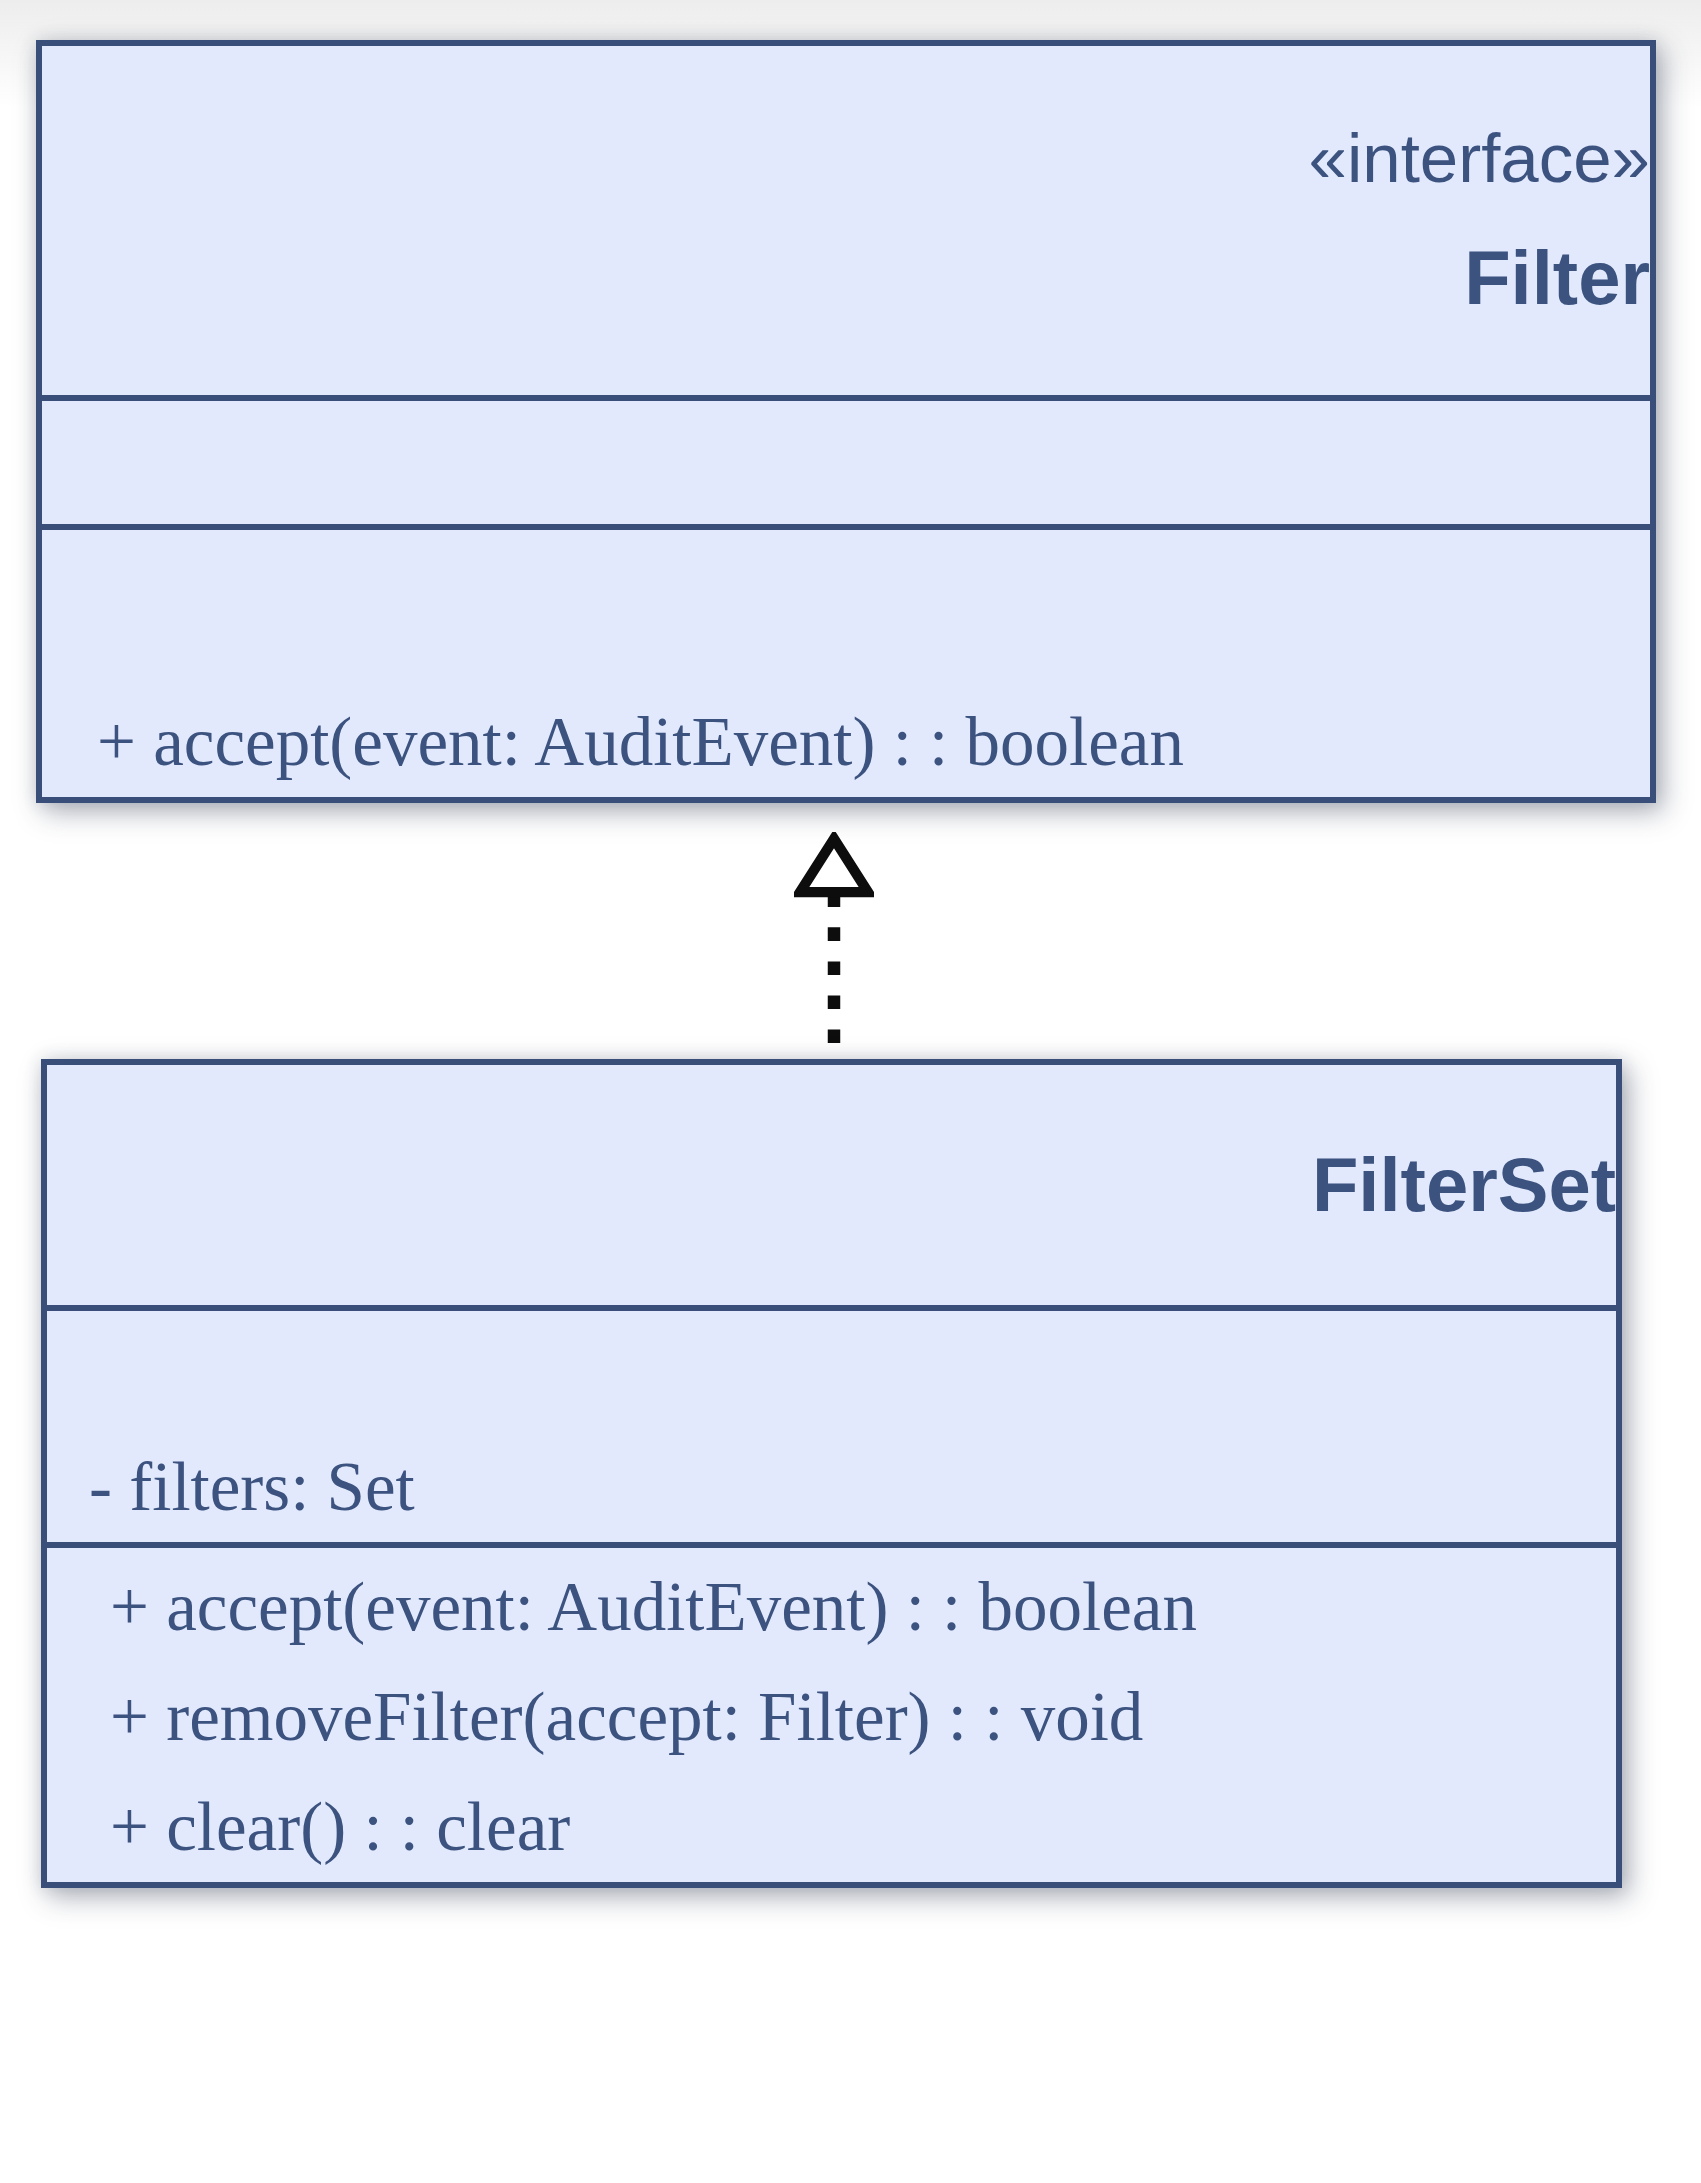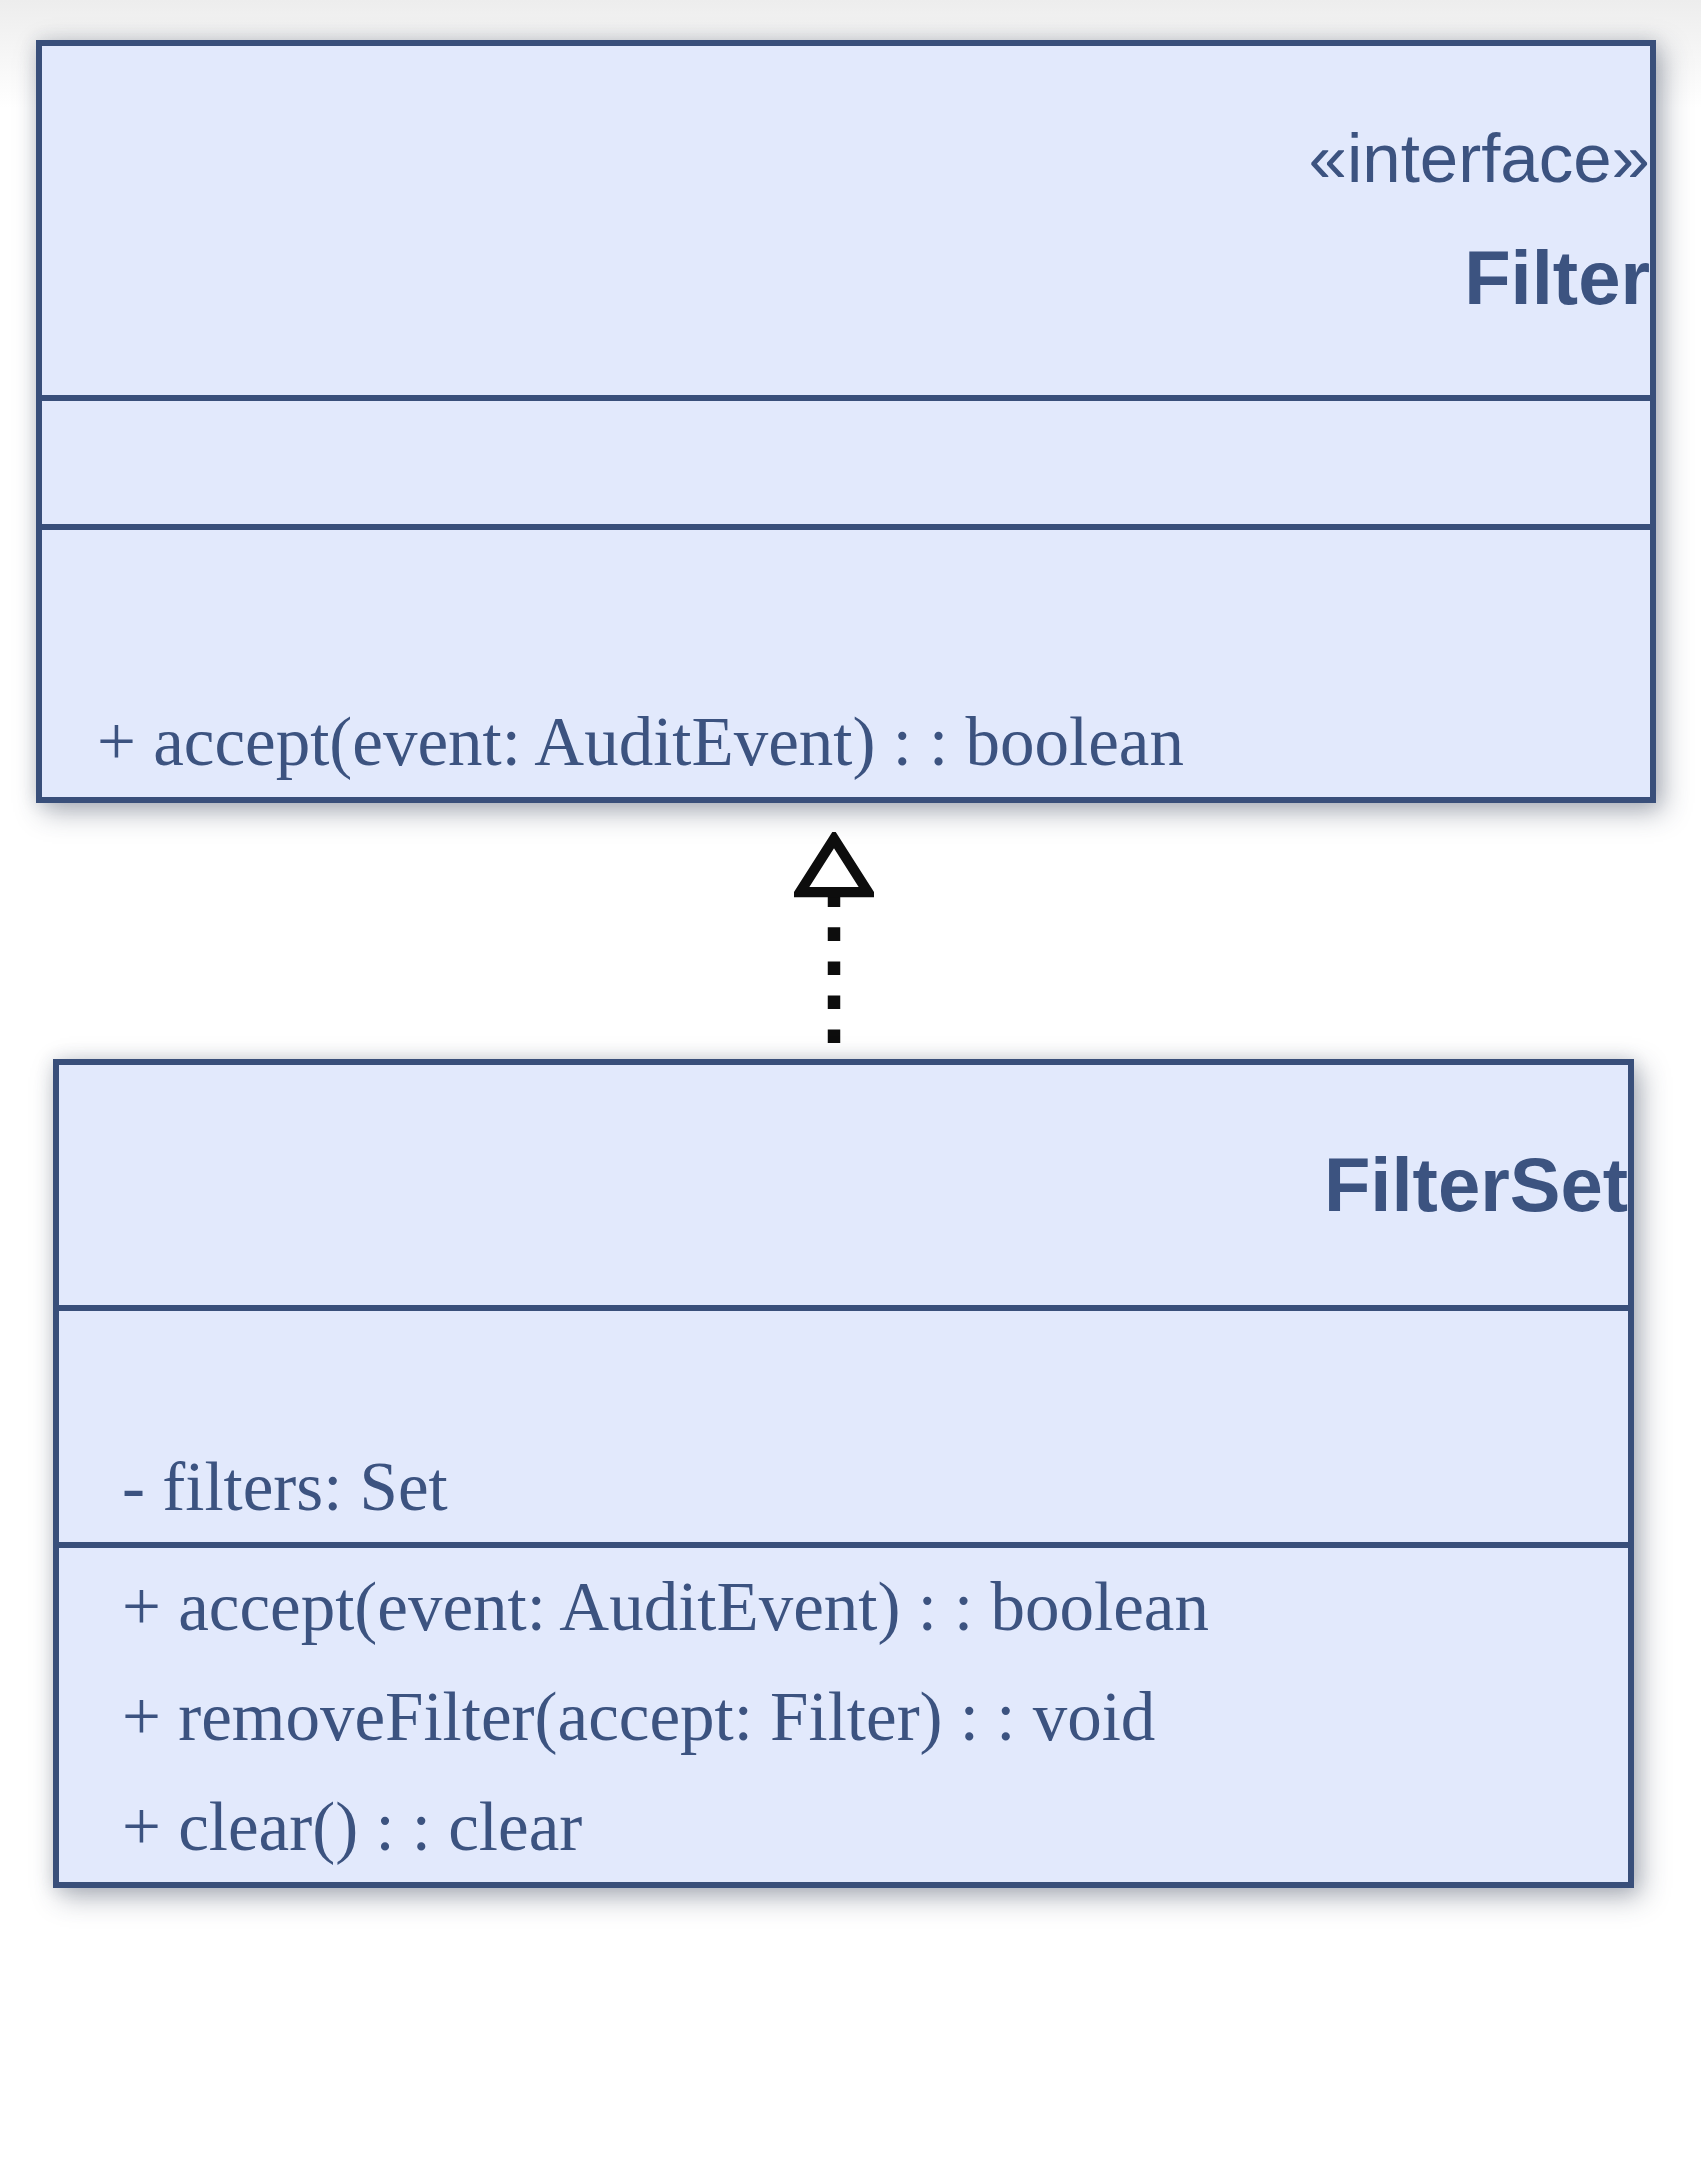--- a/index.html
+++ b/index.html
@@ -53,25 +53,25 @@
     white-space: nowrap;
   }
   #filter-class {
     left: 36px; top: 40px;
     width: 1620px; height: 763px;
   }
   #filter-class .uml-header { height: 349px; }
   #filter-class .attrs { height: 129px; }
   #filter-class .methods { flex: 1; padding-left: 55px; }
   #filterset-class {
-    left: 53px; top: 1059px;
+    left: 41px; top: 1059px;
     width: 1581px; height: 829px;
   }
   #filterset-class .uml-header { height: 245px; }
-  #filterset-class .attrs { height: 242px; padding-left: 63px; }
+  #filterset-class .attrs { height: 242px; padding-left: 42px; }
   #filterset-class .methods { flex: 1; padding-left: 63px; padding-top: 4.5px; }
   #realization-arrow {
     position: absolute;
     left: 794px; top: 832px;
     width: 80px; height: 227px;
   }
 </style>
 </head>
 <body>
 

